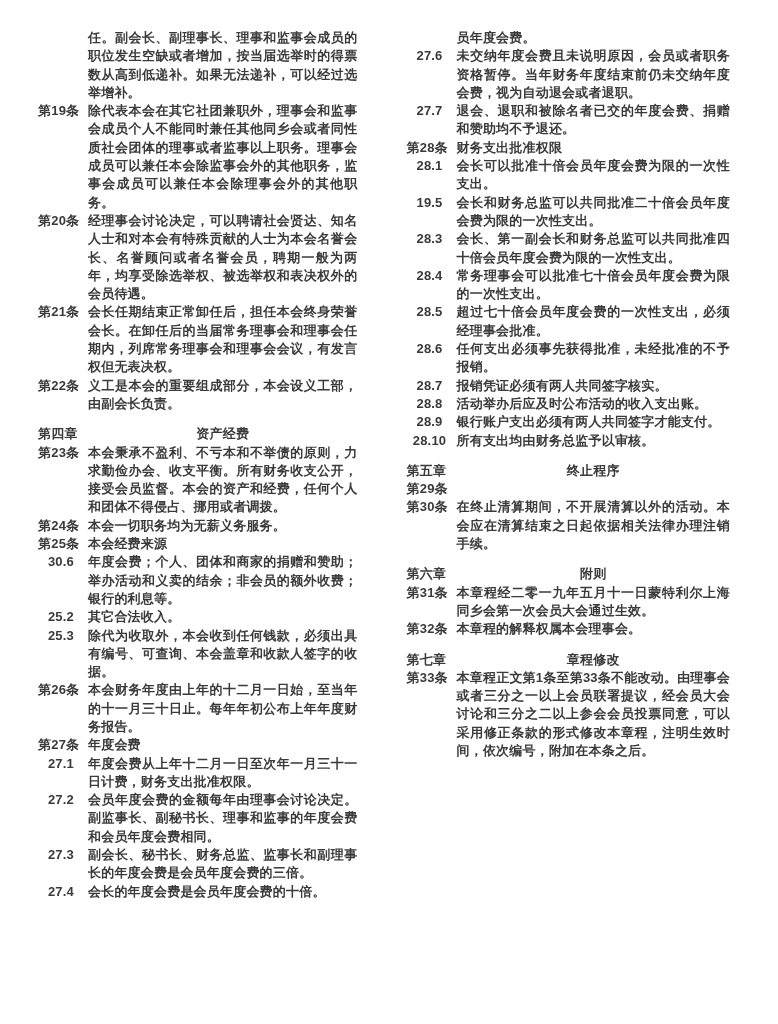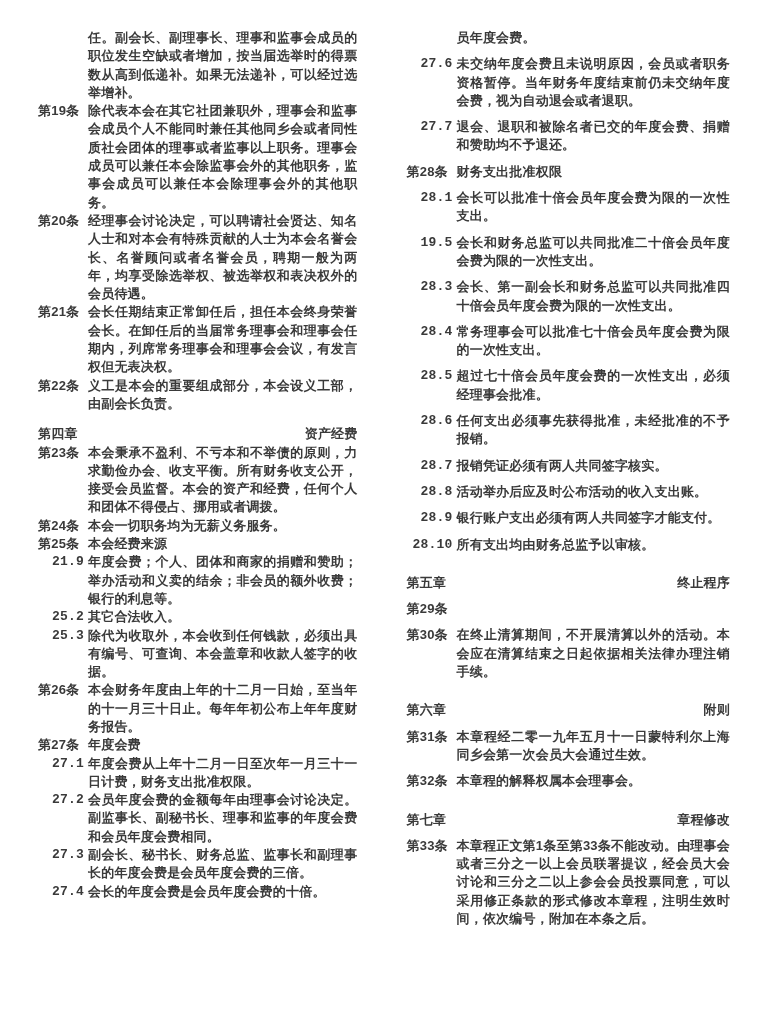--- a/index.html
+++ b/index.html
@@ -21,42 +21,41 @@
     font-size: 13px;
     line-height: 18.3px;
     color: #3a3a3a;
     letter-spacing: 0.2px;
   }
   .col {
     display: flex;
     flex-direction: column;
   }
   .col-0 { width: 322px; margin-right: 49px; }
-  .col-1 { width: 326px; gap: 8px; }
+  .col-1 { width: 326px; }
   .block { display: flex; }
   .block .label {
     flex: none;
     width: 50px;
     box-sizing: border-box;
     white-space: nowrap;
     text-align: left;
   }
   .block.sub .label {
-    text-align: right;
+    text-align: center;
     padding-right: 4px;
-    font-family: Liberation Mono, monospace;
   }
   .block .body {
     flex: 1;
     min-width: 0;
     text-align: justify;
     text-justify: inter-character;
   }
   .block.chapter { margin-top: 12px; }
-  .block.chapter .body { text-align: right; }
+  .block.chapter .body { text-align: center; }
 </style>
 </head>
 <body>
 
 <div class="page">
   <div class="col col-0">
       <div class="block continuation">
         <span class="label"></span>
         <span class="body">任。副会长、副理事长、理事和监事会成员的职位发生空缺或者增加，按当届选举时的得票数从高到低递补。如果无法递补，可以经过选举增补。</span>
       </div>
@@ -86,21 +85,21 @@
       </div>
       <div class="block article">
         <span class="label">第24条</span>
         <span class="body">本会一切职务均为无薪义务服务。</span>
       </div>
       <div class="block article">
         <span class="label">第25条</span>
         <span class="body">本会经费来源</span>
       </div>
       <div class="block sub">
-        <span class="label">21.9</span>
+        <span class="label">30.6</span>
         <span class="body">年度会费；个人、团体和商家的捐赠和赞助；举办活动和义卖的结余；非会员的额外收费；银行的利息等。</span>
       </div>
       <div class="block sub">
         <span class="label">25.2</span>
         <span class="body">其它合法收入。</span>
       </div>
       <div class="block sub">
         <span class="label">25.3</span>
         <span class="body">除代为收取外，本会收到任何钱款，必须出具有编号、可查询、本会盖章和收款人签字的收据。</span>
       </div>

